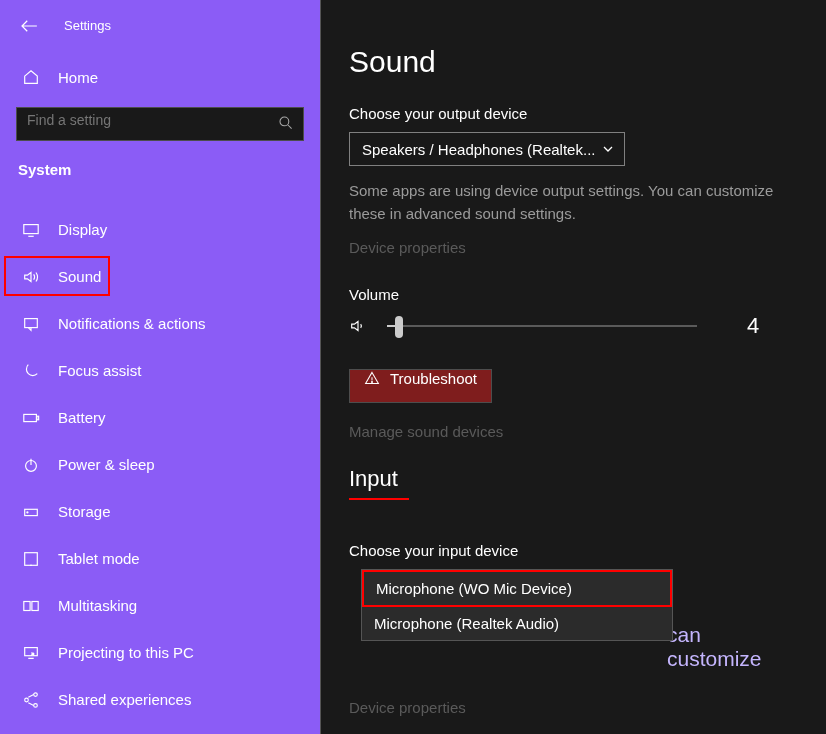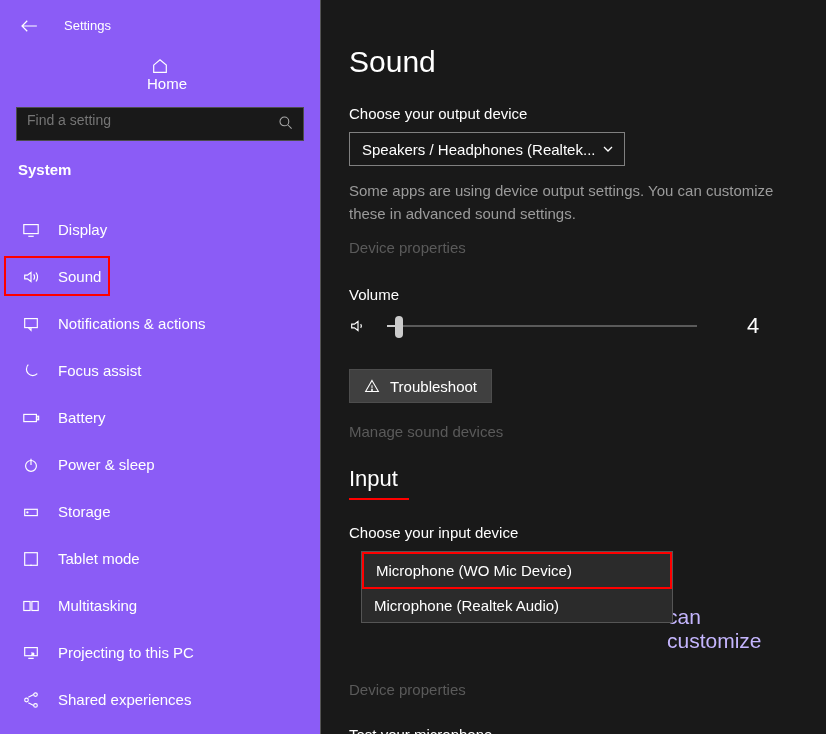--- a/index.html
+++ b/index.html
@@ -30,21 +30,20 @@
       font-size: 13px;
       color: #fff;
       margin-left: 24px;
     }
     .nav-row {
       display: flex;
       align-items: center;
       padding: 0 18px;
       height: 40px;
       cursor: pointer;
-      flex-direction: column;
     }
     .nav-icon { width: 26px; display: inline-flex; align-items: center; justify-content: center; color:#fff; }
     .nav-label { font-size: 15px; color: #fff; margin-left: 14px; }
     .search-wrap { margin: 10px 16px 20px; position: relative; }
     .search-input {
       width: 100%;
       height: 34px;
       background: #191919;
       border: 1px solid #4c4c4c;
       color: #999;
@@ -116,23 +115,23 @@
       top: -9px;
       left: 8px;
       width: 8px;
       height: 22px;
       background: #ccc;
       border-radius:4px;
     }
     .slider-fill { position:absolute; left:0; top:0; height:2px; width:10px; background:#ccc; }
     .volume-value { font-size: 22px; color:#fff; margin-left: 30px;}
     .btn {
-      display:inline-flex; align-items:center;
+      display:inline-flex; align-items:flex-start;
       height: 34px;
-      background:#404040;
+      background:#7f1d1d;
       border:1px solid #4d4d4d;
       color:#fff;
       font-size:15px;
       padding:0 14px;
       cursor:pointer;
       margin-top: 30px;
     }
     .btn .icon { margin-right:10px; display:inline-flex; }
     .input-title { font-size: 22px; font-weight:400; margin-top: 26px; }
     .input-underline { height:2px; width:60px; background:#ff0000; margin-top:6px;}
@@ -333,21 +332,21 @@
         </svg>
     </span>
     <span>Troubleshoot</span>
   </div>
 
   <div class="link-disabled" style="margin-top:20px;">Manage sound devices</div>
 
   <div class="input-title">Input</div>
   <div class="input-underline"></div>
 
-  <div class="field-label" style="margin-top:24px;">Choose your input device</div>
+  <div class="field-label" style="margin-top:42px;">Choose your input device</div>
 
   <div style="position:relative; height:0;">
     <div class="dropdown-menu" style="top:0; left:12px;">
       <div class="dropdown-item selected">Microphone (WO Mic Device)</div>
       <div class="dropdown-item">Microphone (Realtek Audio)</div>
     </div>
   </div>
 
   <div style="margin-top:64px; margin-left:318px; font-size:21px; color:#c4b5fd;">can customize</div>
 

